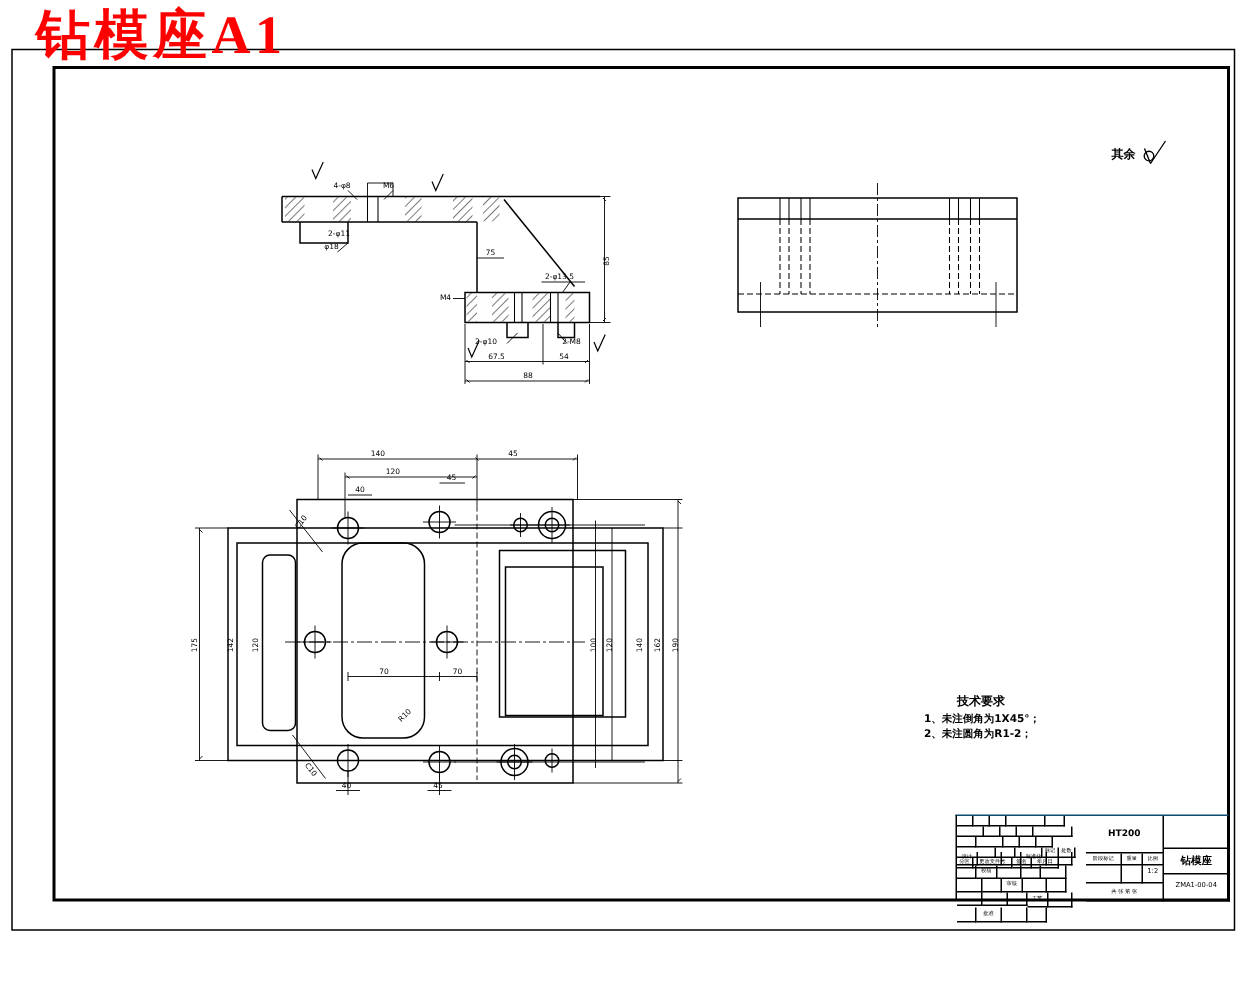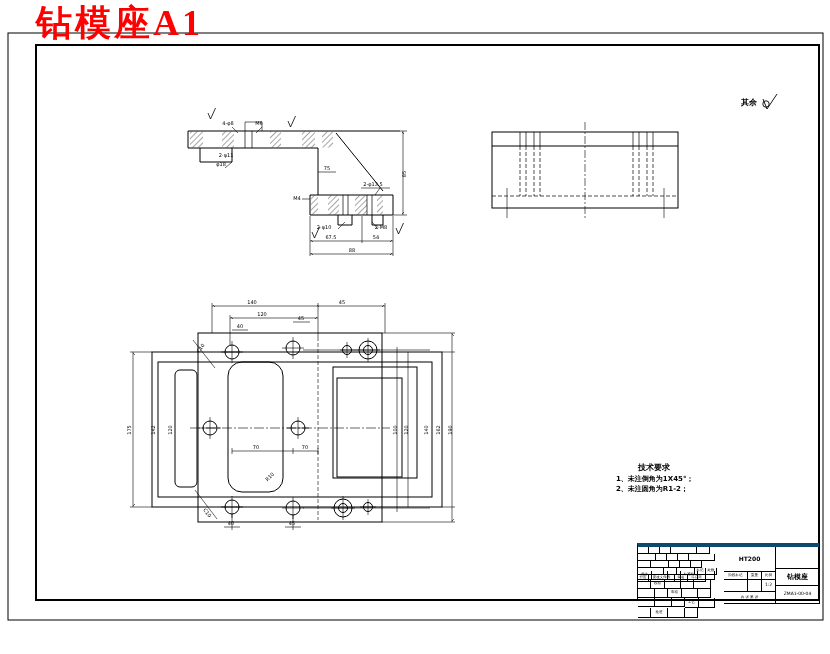--- a/index.html
+++ b/index.html
@@ -1,31 +1,31 @@
 <!DOCTYPE html>
 <html><head>
 <meta charset="utf-8">
 <style>
   html,body{margin:0;padding:0;background:#fff;}
   #stage{position:relative;width:830px;height:654px;background:#ffffff;overflow:hidden;
          font-family:"DejaVu Sans",sans-serif;}
   #drawing{position:absolute;left:0;top:0;}
   
-  #cad-title{position:absolute;left:36px;top:4px;font-family:"Liberation Serif",serif;
+  #cad-title{position:absolute;left:24px;top:4px;font-family:"Liberation Serif",serif;
     font-weight:bold;font-size:36px;color:#ff0000;letter-spacing:3px;z-index:5;line-height:1.1;}
   
   #surface-note{position:absolute;left:741px;top:92px;display:flex;align-items:center;gap:2px;z-index:3;}
   #surface-note .txt{font-size:8px;font-weight:bold;color:#000;}
   
   #tech-req{position:absolute;left:616px;top:462px;width:140px;color:#000;z-index:3;}
   #tech-req .hd{font-size:8px;font-weight:bold;margin-left:22px;margin-bottom:1px;}
   #tech-req .it{font-size:7px;font-weight:bold;line-height:10px;white-space:nowrap;}
   
   #tblock{position:absolute;left:637px;top:543px;width:182px;height:57px;z-index:3;
-    border-left:1px solid #000;border-top:4px solid #0c4a6e;box-sizing:border-box;color:#000;}
+    border-left:1px solid #000;border-top:1px solid #0c4a6e;box-sizing:border-box;color:#000;}
   .abs{position:absolute;box-sizing:border-box;}
   .cell{border-right:1px solid #000;border-bottom:1px solid #000;overflow:hidden;
         font-size:4px;line-height:1;display:flex;align-items:center;justify-content:center;
         white-space:nowrap;}
   .tiny{font-size:3.5px;transform-origin:center;}
   svg text{fill:#000;font-family:"DejaVu Sans",sans-serif;}
 </style>
 </head>
 <body>
 

